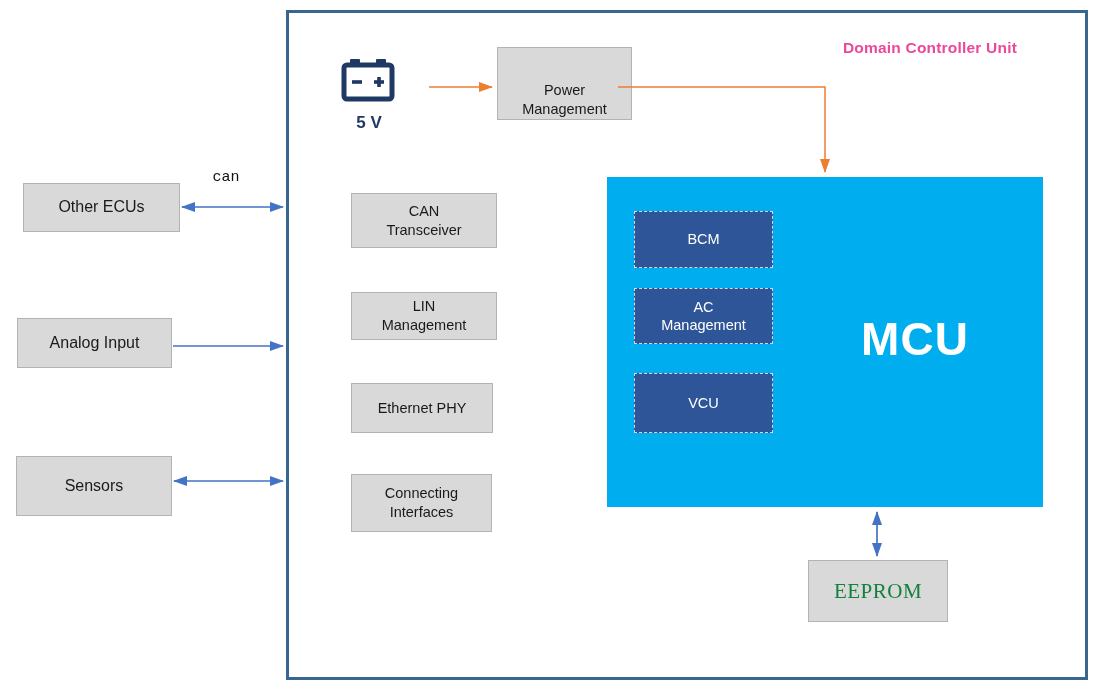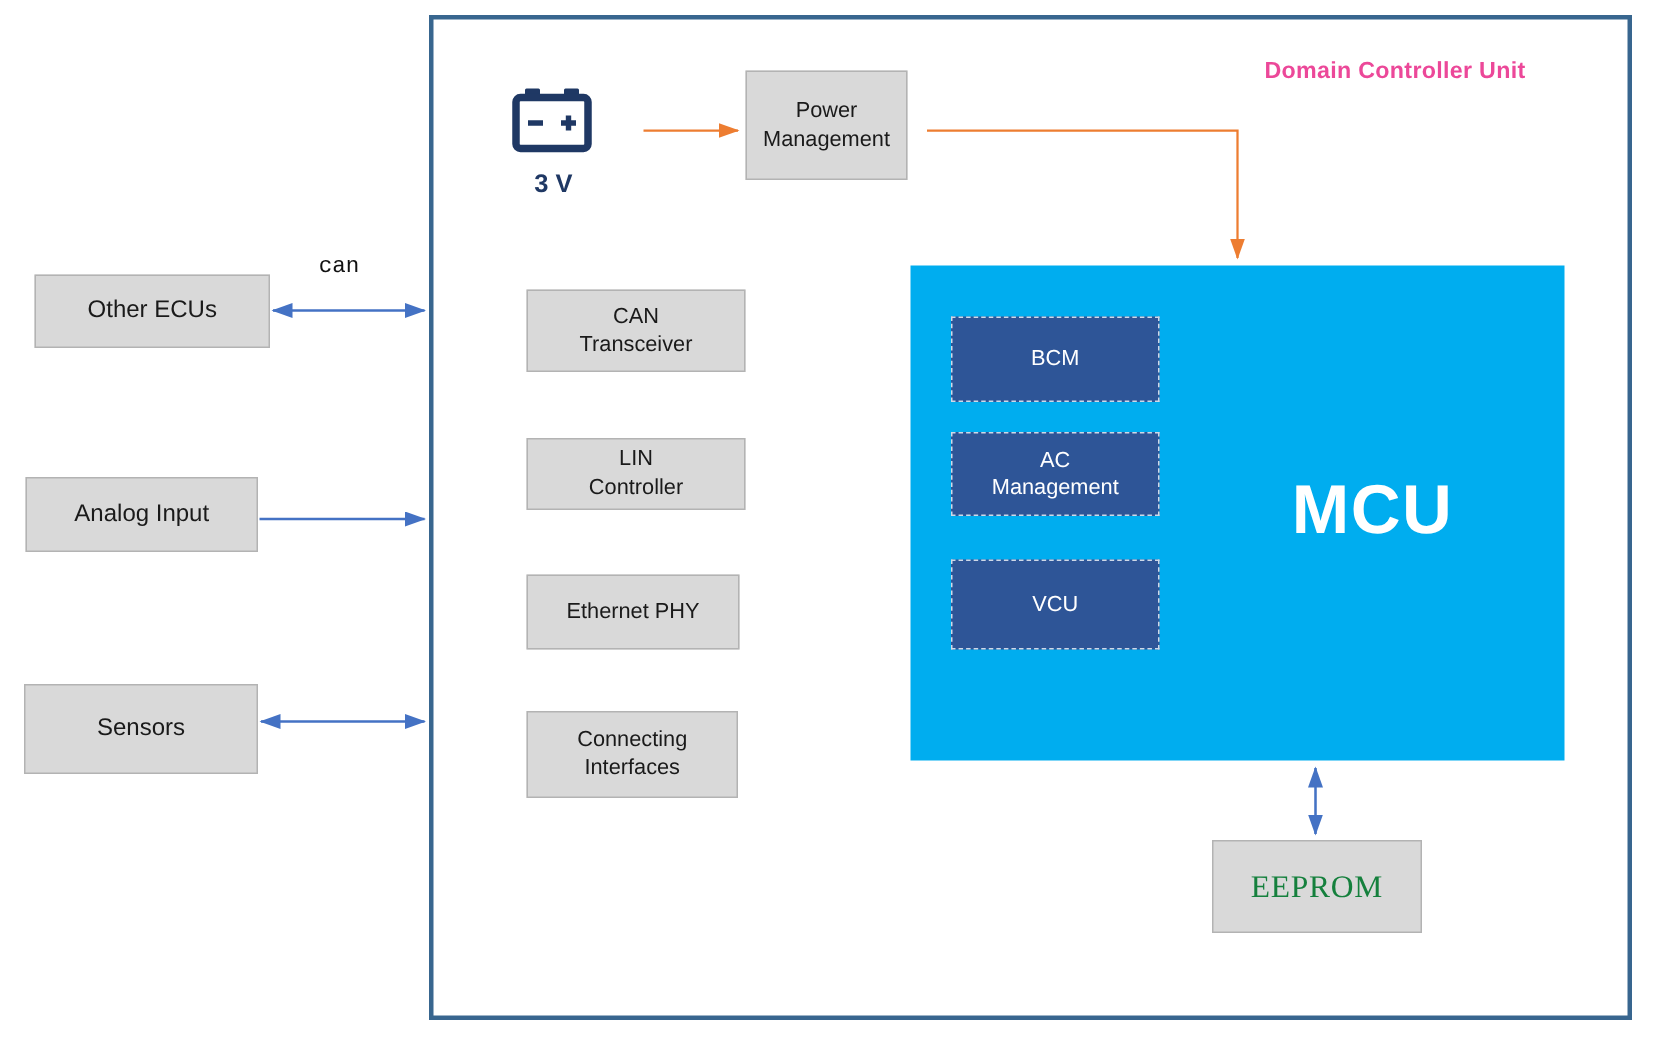--- a/index.html
+++ b/index.html
@@ -99,35 +99,35 @@
 
   <div class="battery-wrap">
     <svg class="battery-svg" width="56" height="46" viewBox="0 0 56 46">
       <rect x="9" y="1" width="10" height="8" rx="1" fill="var(--battery-navy,#1F3864)"></rect>
       <rect x="35" y="1" width="10" height="8" rx="1" fill="var(--battery-navy,#1F3864)"></rect>
       <rect x="3" y="7" width="48" height="34" rx="3" fill="none" stroke="var(--battery-navy,#1F3864)" stroke-width="5"></rect>
       <line x1="11" y1="24" x2="21" y2="24" stroke="var(--battery-navy,#1F3864)" stroke-width="3.6"></line>
       <line x1="33" y1="24" x2="43" y2="24" stroke="var(--battery-navy,#1F3864)" stroke-width="3.6"></line>
       <line x1="38" y1="19" x2="38" y2="29" stroke="var(--battery-navy,#1F3864)" stroke-width="3.6"></line>
     </svg>
-    <div class="battery-label">3 V</div>
+    <div class="battery-label">5 V</div>
   </div>
 
-  <div class="gbox" style="left:497px;top:47px;width:108px;height:73px;">
+  <div class="gbox" style="left:497px;top:47px;width:135px;height:73px;align-items:flex-end;">
     <span>Power
 Management</span>
   </div>
 
   <div class="gbox" style="left:351px;top:193px;width:146px;height:55px;">
     <span>CAN
 Transceiver</span>
   </div>
   <div class="gbox" style="left:351px;top:292px;width:146px;height:48px;">
     <span>LIN
-Controller</span>
+Management</span>
   </div>
   <div class="gbox" style="left:351px;top:383px;width:142px;height:50px;">
     <span>Ethernet PHY</span>
   </div>
   <div class="gbox" style="left:351px;top:474px;width:141px;height:58px;">
     <span>Connecting
 Interfaces</span>
   </div>
 
   <div class="mcu">

